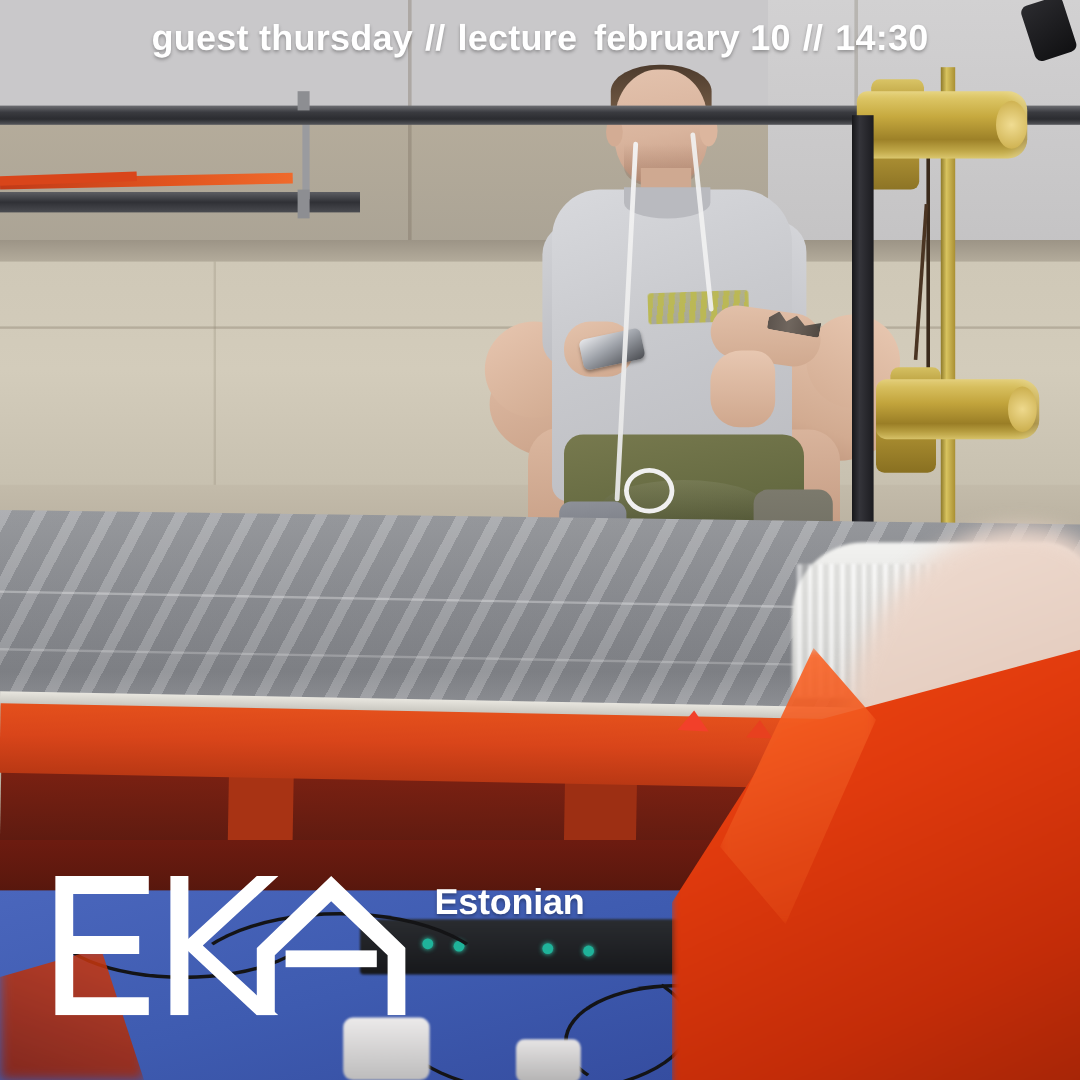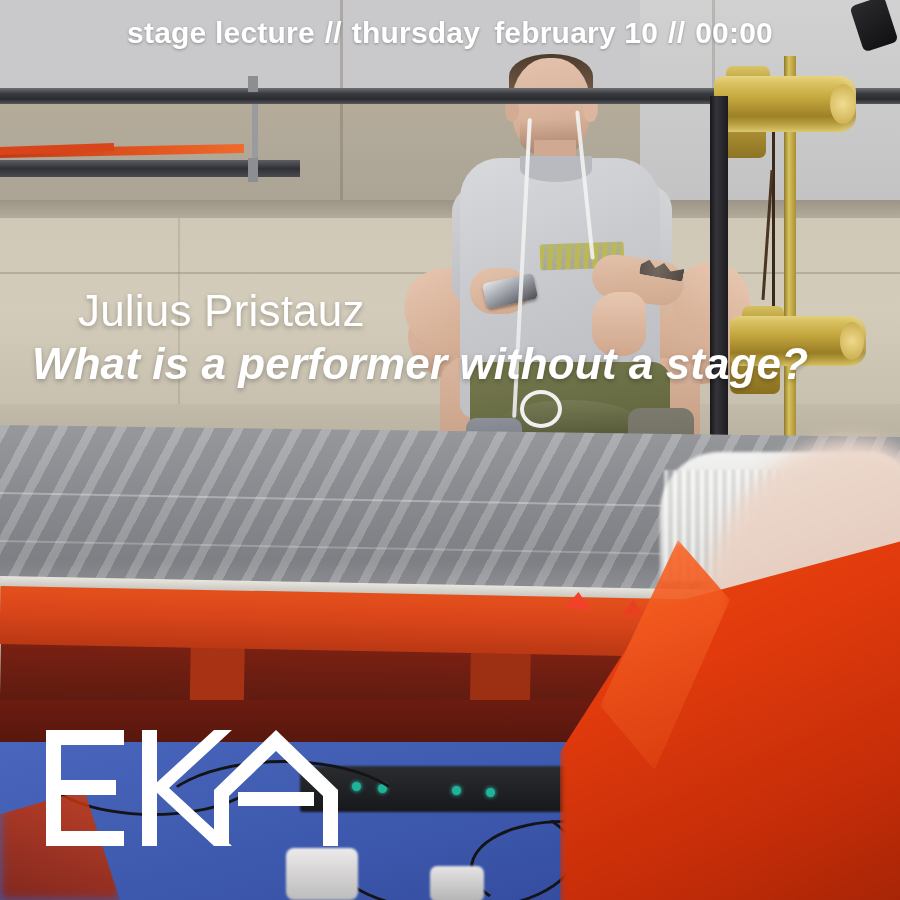--- a/index.html
+++ b/index.html
@@ -344,36 +344,33 @@
   <div class="layer plug-white2"></div>
 
   <div class="layer white-block"></div>
   <div class="layer white-ribs"></div>
   <div class="layer skin-blur"></div>
   <div class="layer red-cloth"></div>
   <div class="layer red-cloth-edge"></div>
   <div class="layer red-cloth2"></div>
 
   <div id="header-bar">
-    <span class="ht">stage lecture</span><span class="ht sep">//</span><span class="ht">thursday</span><span class="ht" style="padding:0 7px"> </span><span class="ht">february 10</span><span class="ht sep">//</span><span class="ht">00:00</span>
+    <span class="ht">guest thursday</span><span class="ht sep">//</span><span class="ht">lecture</span><span class="ht" style="padding:0 7px"> </span><span class="ht">february 10</span><span class="ht sep">//</span><span class="ht">14:30</span>
   </div>
 
-  <div id="title-block">
-    <div id="speaker">Julius Pristauz</div>
-    <div id="talk-title">What is a performer without a stage?</div>
-  </div>
 
   <div id="logo-block">
     <svg id="eka-mark" viewBox="0 0 292 116" aria-hidden="true">
 
       <path fill="#ffffff" d="M0 0 H78 V15 H15 V50 H70 V65 H15 V101 H78 V116 H0 Z"></path>
 
       <path fill="#ffffff" d="M96 0 H111 V116 H96 Z"></path>
       <path fill="#ffffff" d="M168 0 H186 L123 58 L186 116 H168 L108 60 V55 Z"></path>
 
       <path fill="#ffffff" d="M230 0 L292 60 V116 H277 V66 L230 21 L183 66 V116 H168 V60 Z"></path>
       <rect fill="#ffffff" x="192" y="62" width="76" height="14"></rect>
     </svg>
     <div id="eka-words">
+      <div>Estonian</div>
     </div>
   </div>
 
 </div>
 
 </body></html>

